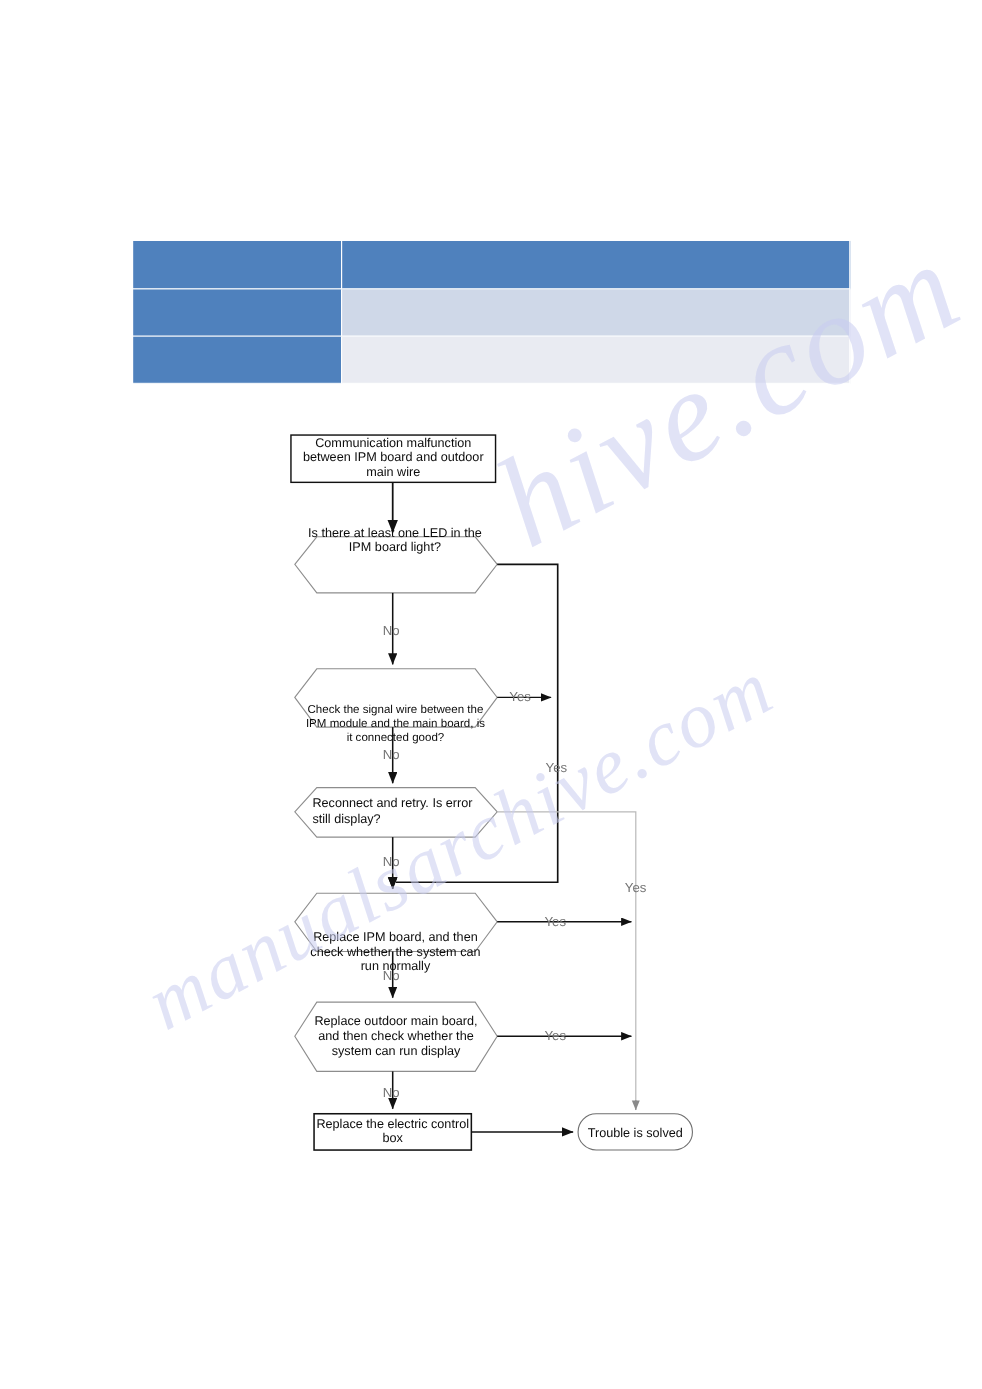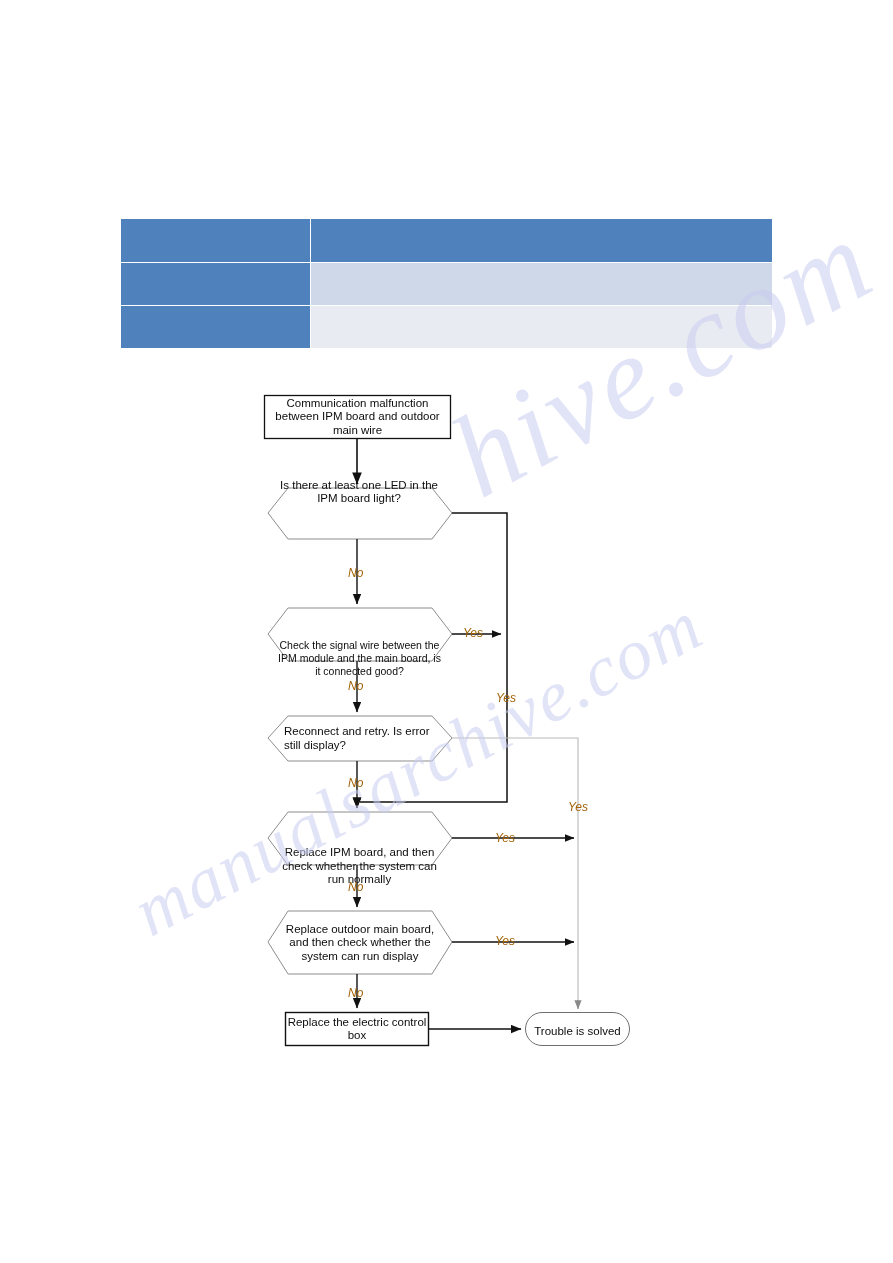--- a/index.html
+++ b/index.html
@@ -93,25 +93,24 @@
     line-height: 13.5px;
     font-family: "Liberation Sans", sans-serif;
     display: flex;
     align-items: center;
     justify-content: center;
     pointer-events: none;
   }
   .edge-label {
     position: absolute;
     z-index: 4;
-    color: #a16207;
+    color: #737373;
     font-size: 12px;
     font-family: "Liberation Sans", sans-serif;
     white-space: nowrap;
-    font-style: italic;
   }
 </style>
 </head>
 <body>
 
 <div id="page">
 
   <div id="watermark">
     <div class="wm-text wm-big">hive.com</div>
     <div class="wm-text wm-small">manualsarchive.com</div>

